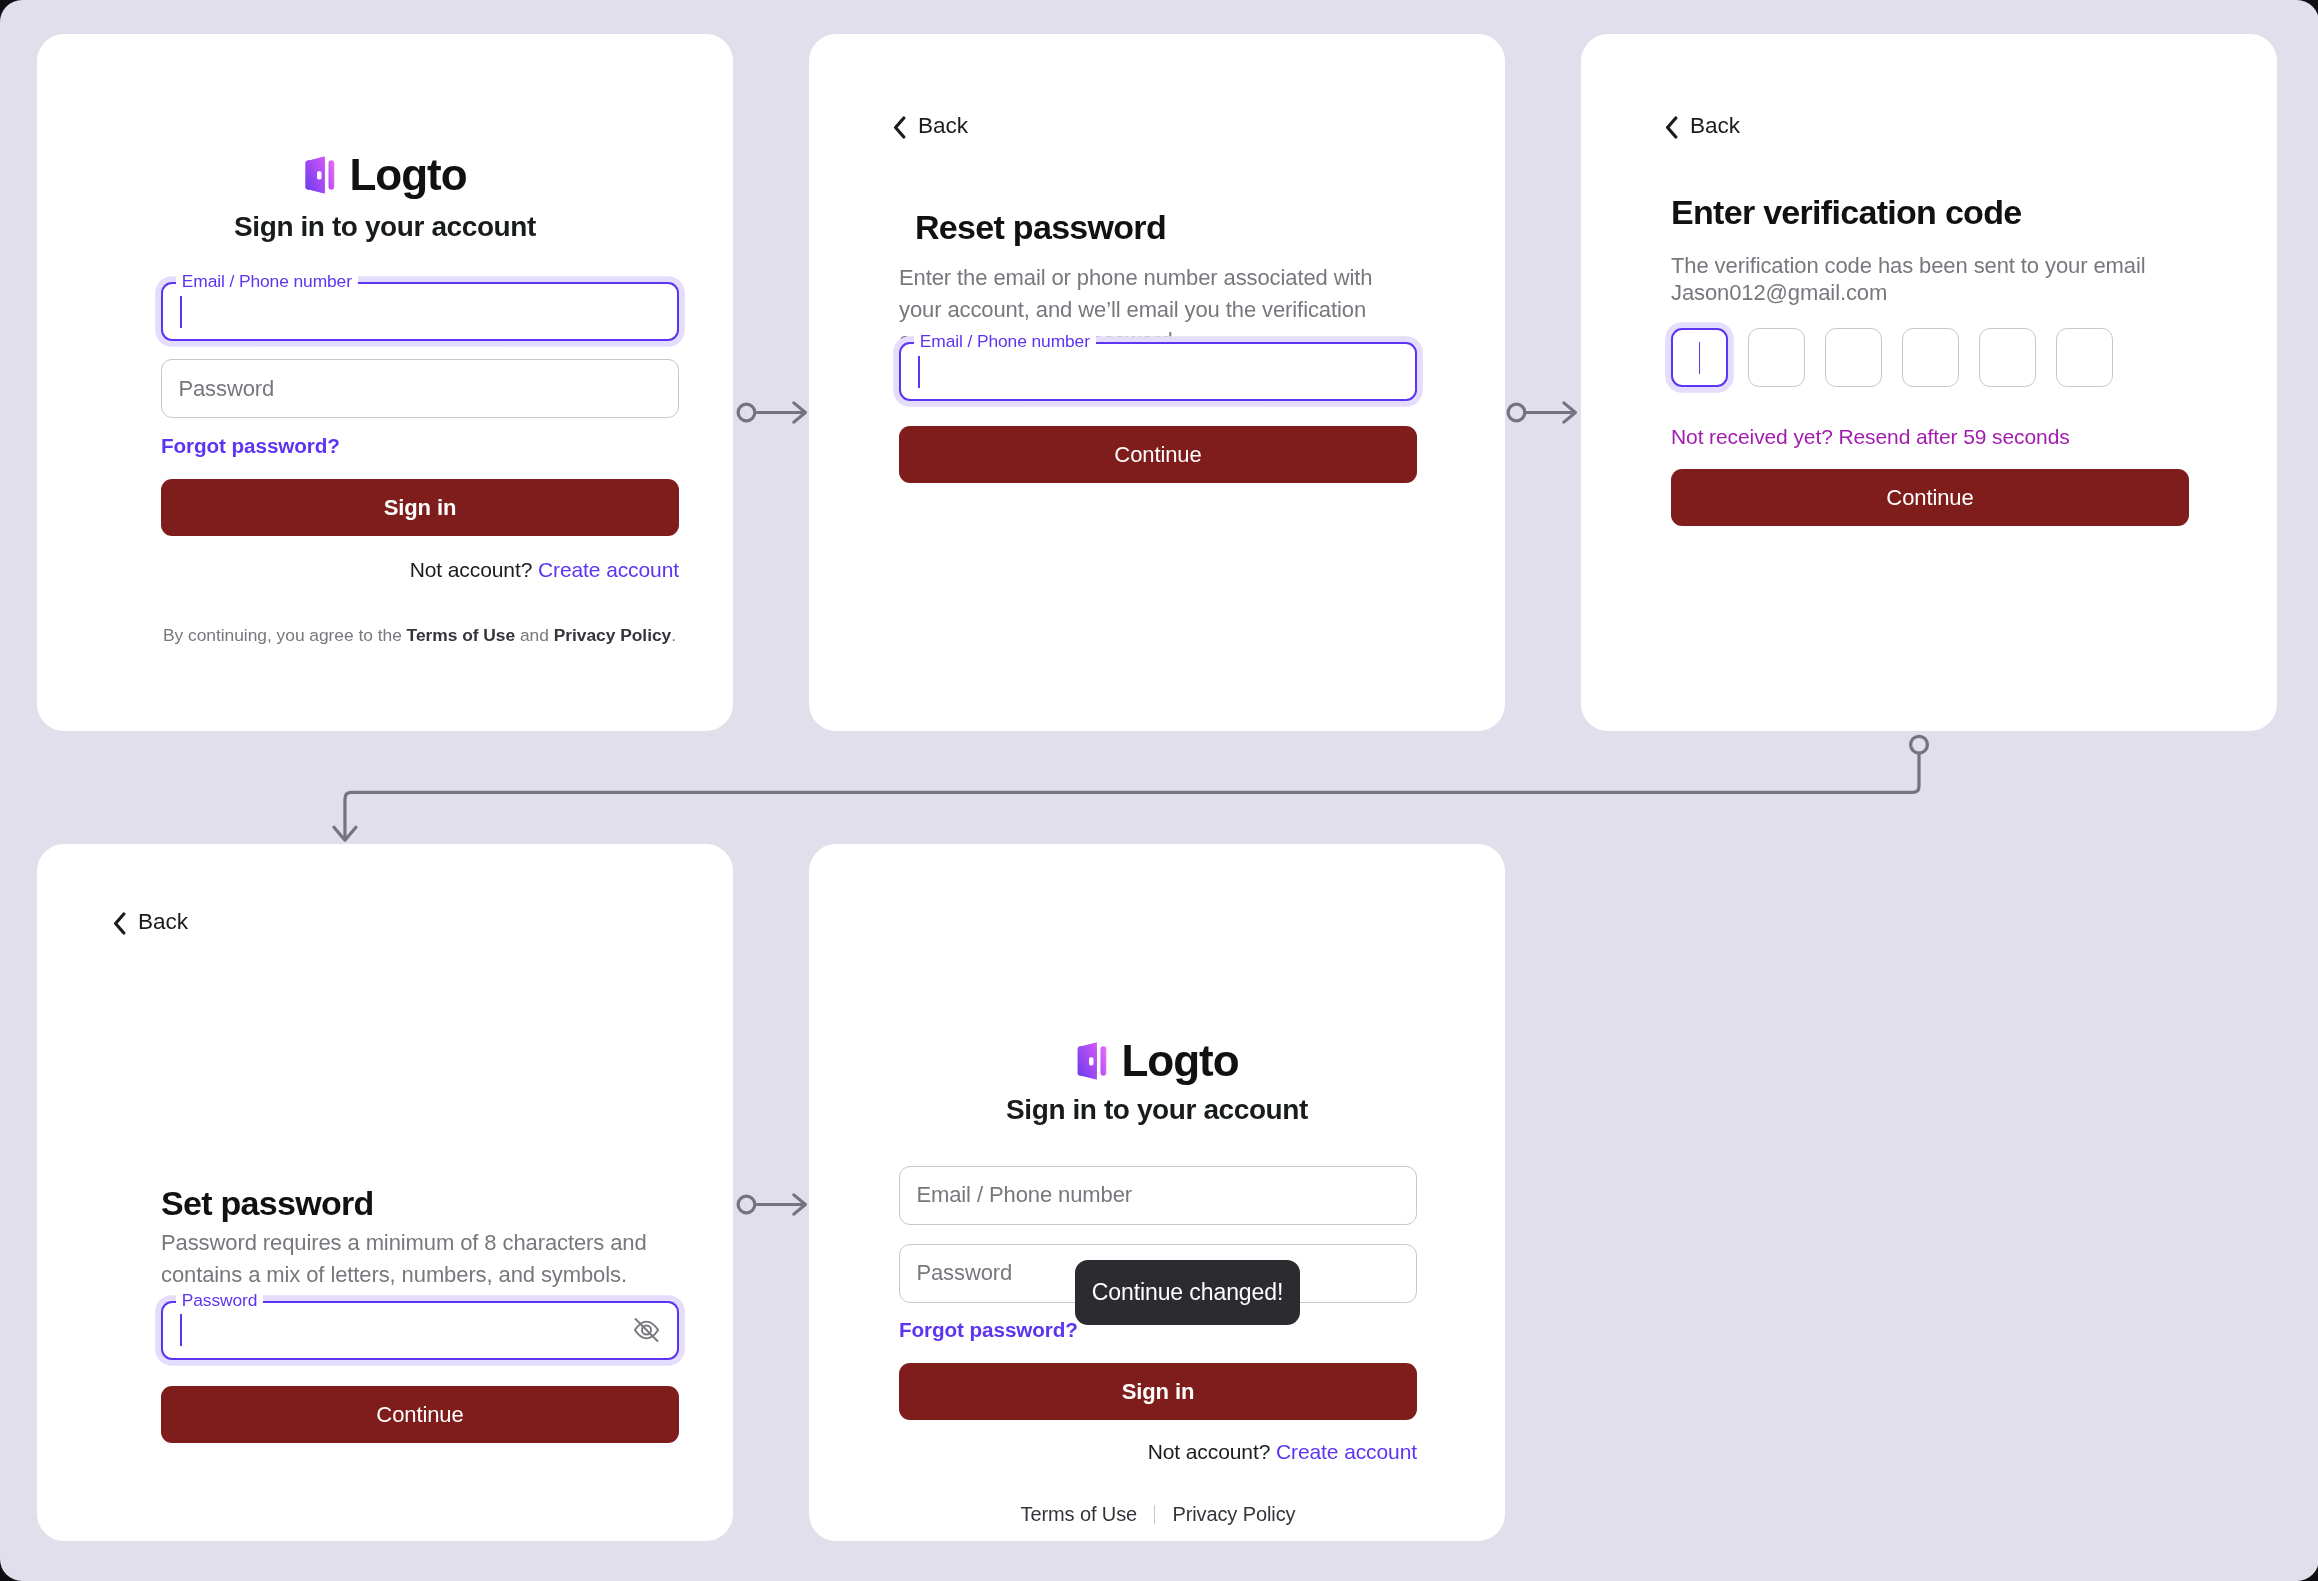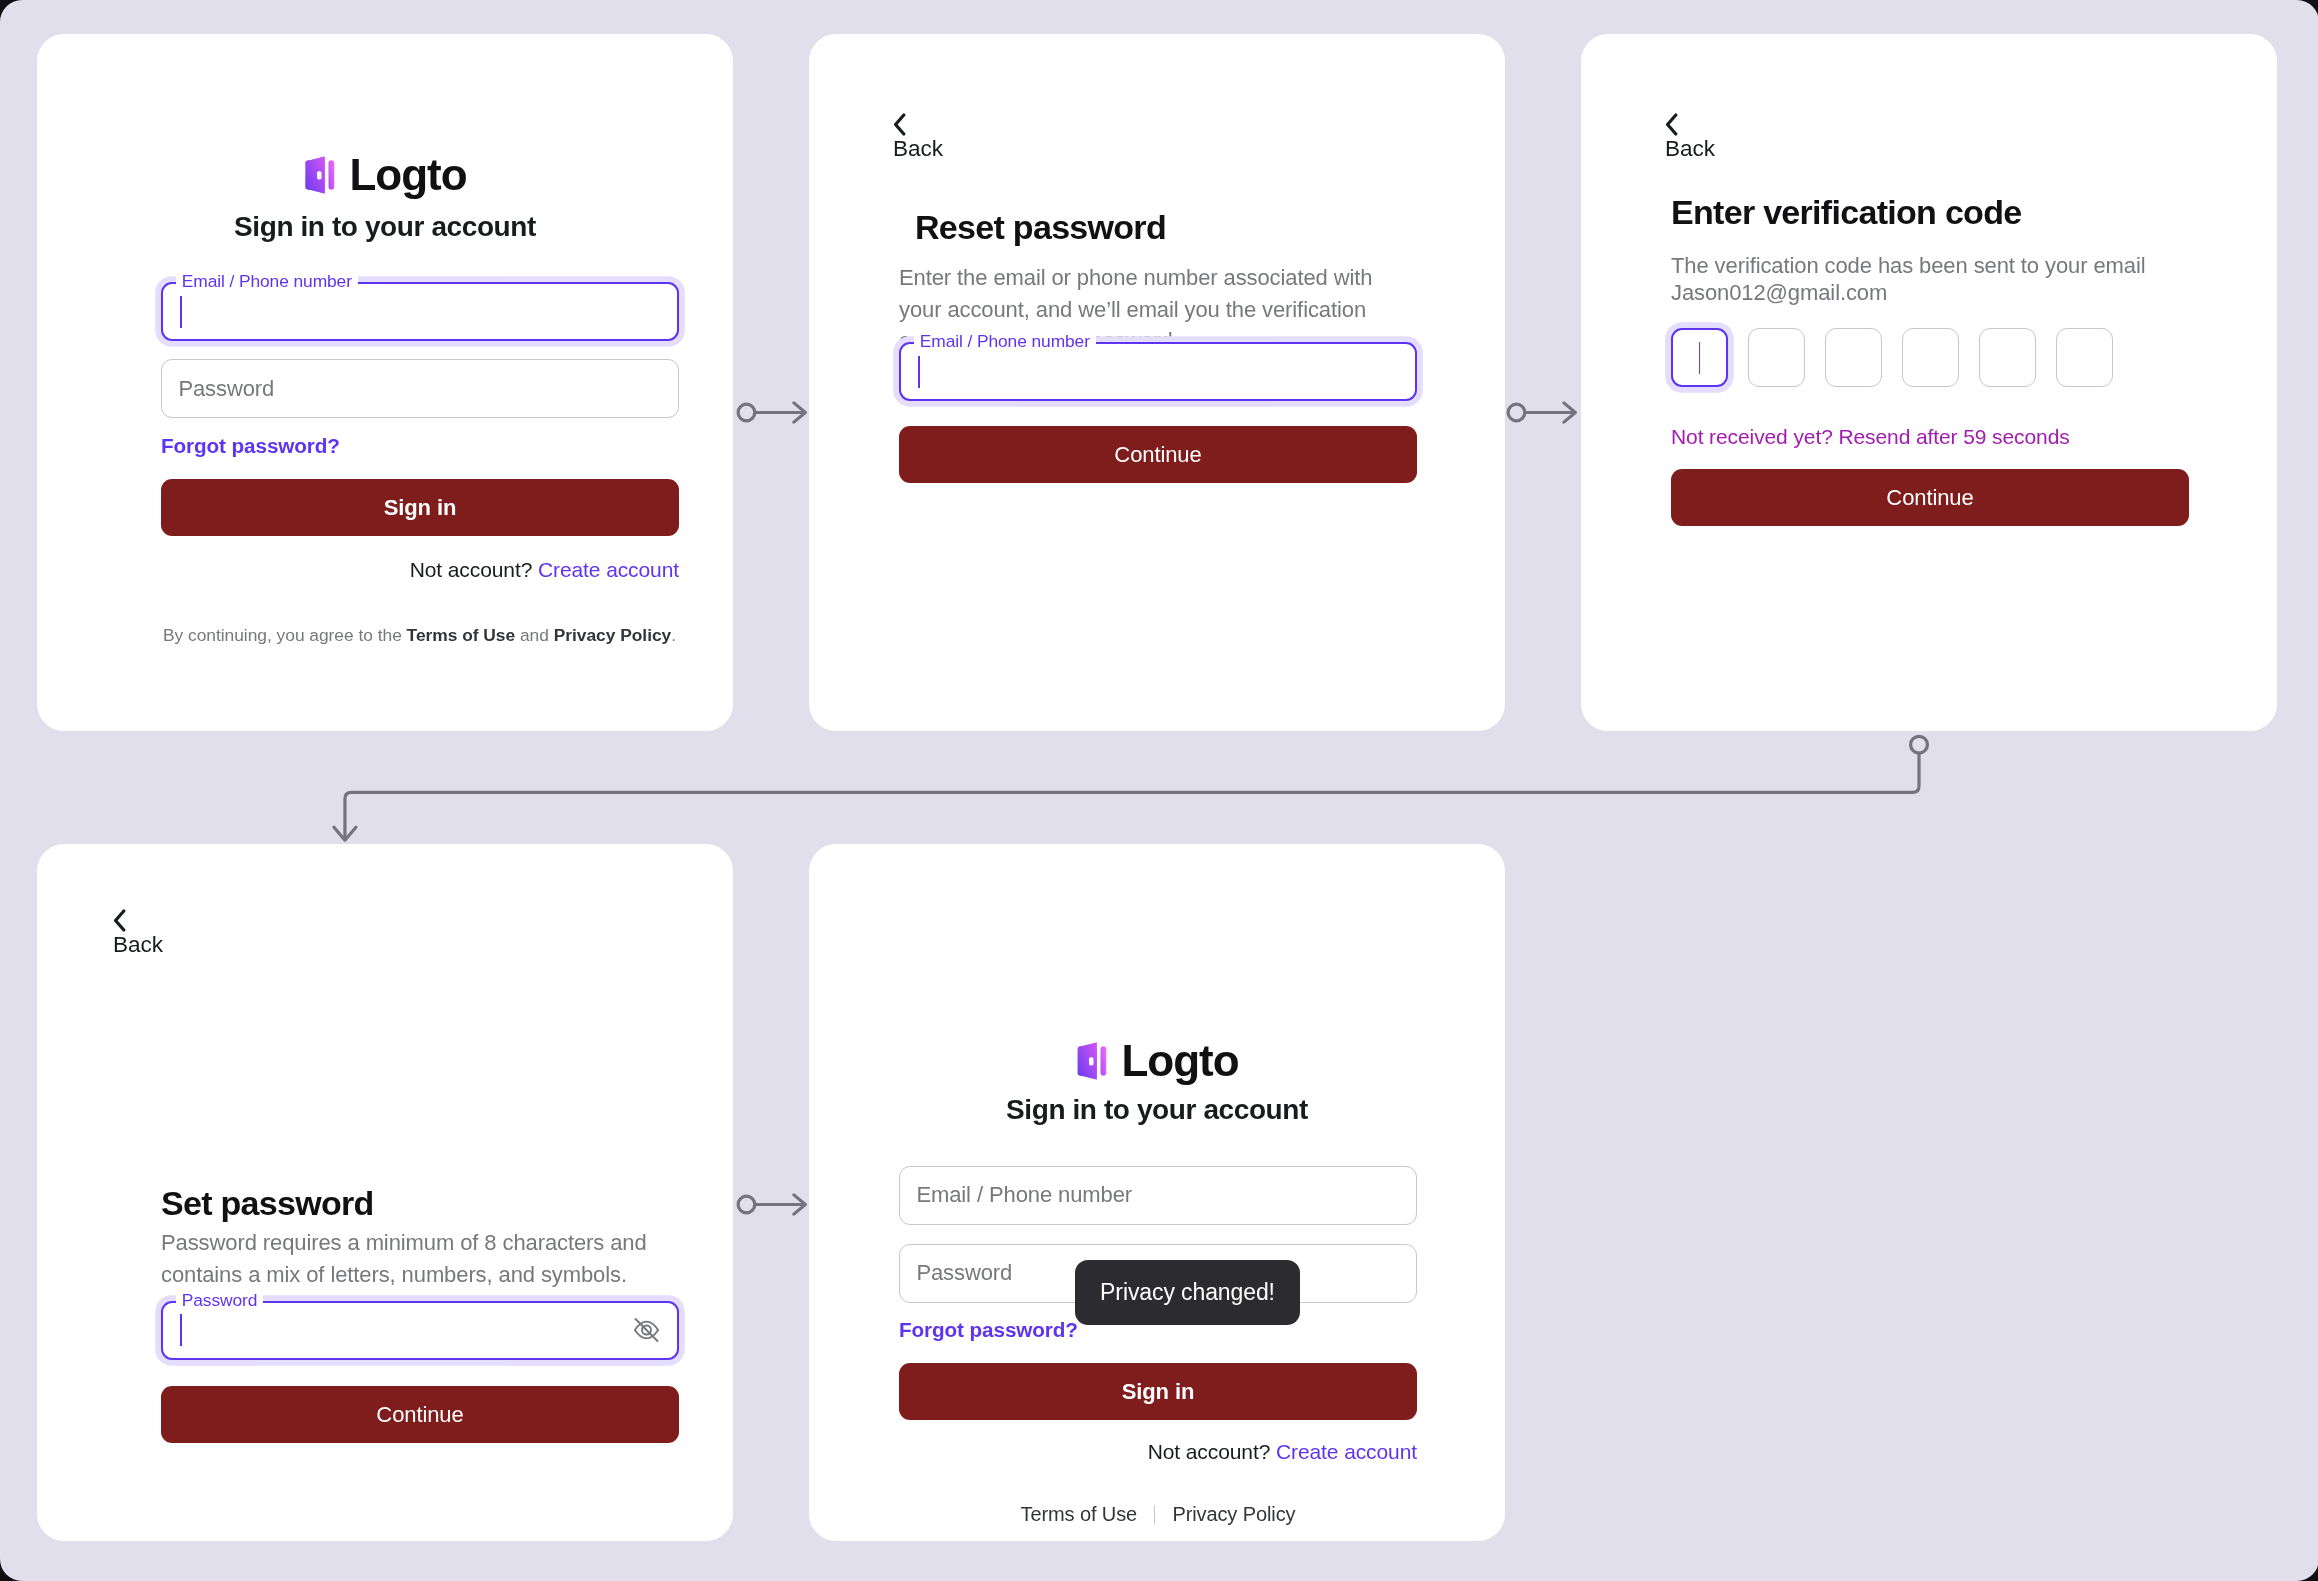--- a/index.html
+++ b/index.html
@@ -29,23 +29,23 @@
     position: absolute;
     background: #ffffff;
     border-radius: 27px;
     overflow: hidden;
   }
 
   
   .back-link {
     position: absolute;
     display: flex;
-    align-items: flex-start;
+    align-items: flex-end;
+    gap: 11px;
     cursor: pointer;
-    flex-direction: column;
   }
   .back-chevron {
     width: 14px; height: 23px;
     display: block;
   }
   .back-label {
     font-size: 22.6px;
     color: #191c1d;
     letter-spacing: -0.1px;
   }
@@ -446,21 +446,21 @@
       <span class="field-placeholder">Email / Phone number</span>
     </div>
 
     <div class="field" style="left:90px; top:0.6px; margin-top:399px; width:518px;">
       <div class="field-box"></div>
       <span class="field-placeholder">Password</span>
     </div>
 
     <div class="forgot link-purple" style="left:90px; top:474px;">Forgot password?</div>
 
-    <div class="toast" style="left:266px; top:416px; width:225px; height:65px;">Privacy changed!</div>
+    <div class="toast" style="left:266px; top:416px; width:225px; height:65px;">Continue changed!</div>
 
     <button class="primary-btn bold" style="left:90px; top:519px; width:518px;">Sign in</button>
 
     <div class="account-row" style="left:90px; top:596px; width:518px;">
       <span>Not account?</span>
       <span class="link-purple">Create account</span>
     </div>
 
     <div class="footer-links" style="left:90px; top:659px; width:518px;">
       <span>Terms of Use</span>

